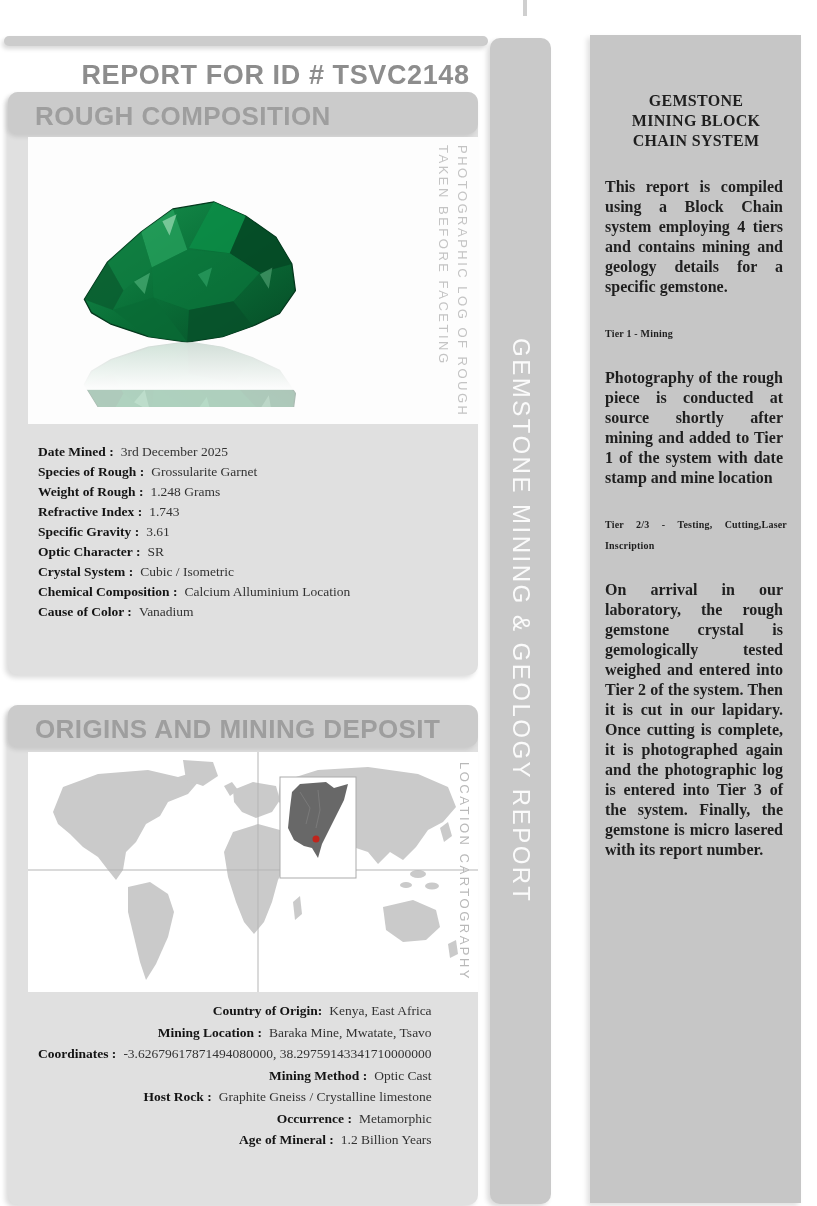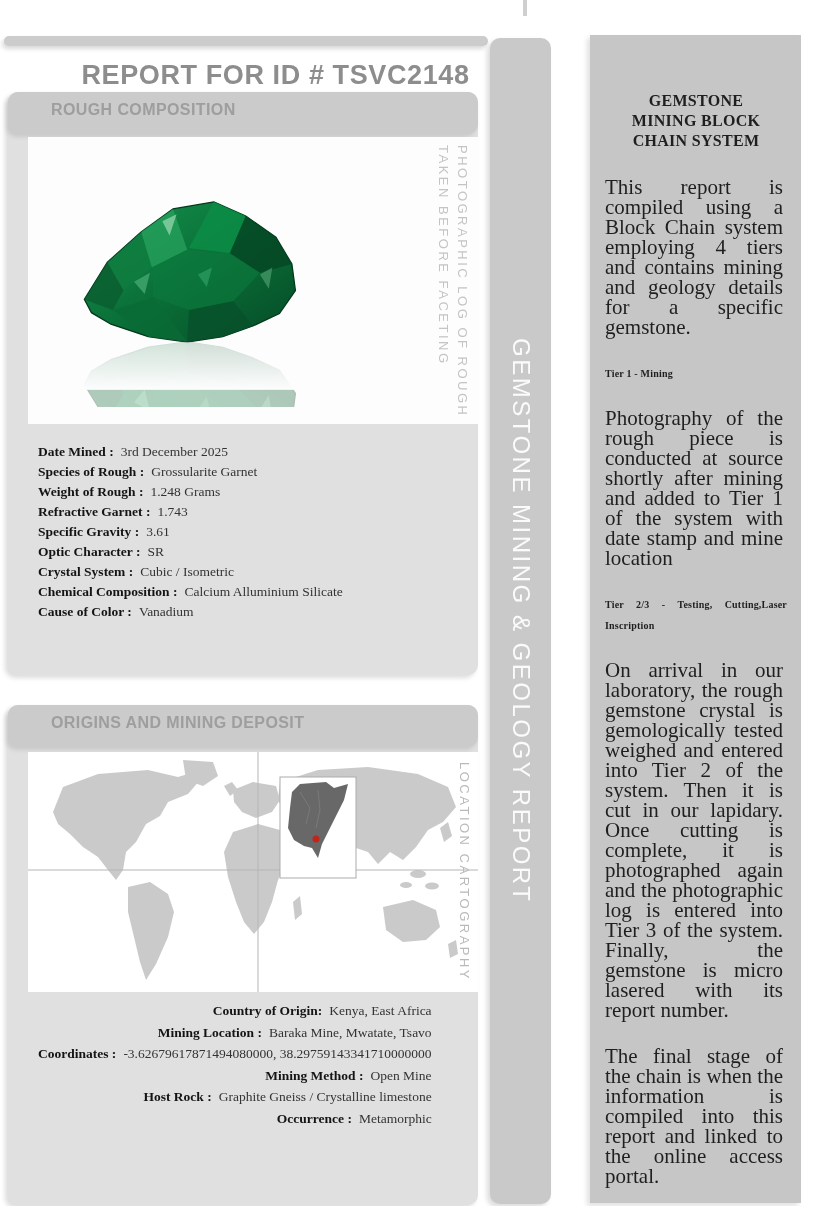--- a/index.html
+++ b/index.html
@@ -19,21 +19,21 @@
   .report-title{left:0;top:60px;width:551px;text-align:center;
     font-size:27px;font-weight:bold;color:#8d8d8d;letter-spacing:0.6px;}
 
   
   .card{left:8px;width:470px;background:#e0e0e0;border-radius:10px;
     box-shadow:-3px 3px 5px rgba(0,0,0,0.14);}
   .card1{top:92px;height:583px;}
   .card2{top:705px;height:500px;}
   .card-titlebar{position:absolute;left:0;top:0;width:100%;height:42px;
     background:#cbcbcb;border-radius:10px;box-shadow:-2px 3px 4px rgba(0,0,0,0.10);}
-  .card-title{position:absolute;left:43px;top:9px;font-size:16px;font-weight:bold;
+  .card-title{position:absolute;left:27px;top:9px;font-size:26px;font-weight:bold;
     color:#9e9e9e;letter-spacing:0.4px;}
 
   .photo-box{position:absolute;left:20px;top:45px;width:450px;height:287px;background:#fdfdfd;}
   .map-box{position:absolute;left:20px;top:47px;width:450px;height:240px;background:#ffffff;}
 
   .vert-caption{
     position:absolute;writing-mode:vertical-rl;text-orientation:mixed;
     font-size:13px;letter-spacing:2.5px;color:#c4c4c4;line-height:19px;
     white-space:pre-line;
   }
@@ -54,21 +54,21 @@
     display:flex;align-items:center;justify-content:center;}
   .banner-text{writing-mode:vertical-rl;text-orientation:mixed;
     font-size:24px;letter-spacing:2.5px;color:#fbfbfb;font-weight:400;}
 
   
   .sidebar{left:590px;top:35px;width:211px;height:1168px;background:#c6c6c6;
     box-shadow:-3px 3px 5px rgba(0,0,0,0.12);box-sizing:border-box;
     padding:56px 14px 0 15px;font-family:"Liberation Serif", serif;color:#1f1f1f;}
   .sb-heading{font-size:16px;font-weight:bold;text-align:center;line-height:20px;
     padding:0 18px;margin:0 0 26px 0;letter-spacing:0.3px;}
-  .sb-para{font-size:21px;line-height:20px;text-align:justify;margin:0 4px 26px 0;}
+  .sb-para{font-size:16px;line-height:20px;text-align:justify;margin:0 4px 26px 0;font-weight:bold;}
   .sb-sec-heading{font-size:10px;font-weight:bold;text-align:justify;
     line-height:21px;margin:0 0 24px 0;letter-spacing:0.2px;}
   .sb-block{margin:0;}
 </style>
 </head>
 <body>
 
 <div class="abs top-tick"></div>
 <div class="abs page-top-bar"></div>
 
@@ -114,25 +114,25 @@
       </svg>
     </div>
     <div class="vert-caption photo-caption"><span>PHOTOGRAPHIC LOG OF ROUGH</span>
 <span>TAKEN BEFORE FACETING</span></div>
   </div>
 
   <div class="fields fields1">
     <div class="field-row"><span class="lbl">Date Mined :</span><span class="val">3rd December 2025</span></div>
     <div class="field-row"><span class="lbl">Species of Rough :</span><span class="val">Grossularite Garnet</span></div>
     <div class="field-row"><span class="lbl">Weight of Rough :</span><span class="val">1.248 Grams</span></div>
-    <div class="field-row"><span class="lbl">Refractive Garnet :</span><span class="val">1.743</span></div>
+    <div class="field-row"><span class="lbl">Refractive Index :</span><span class="val">1.743</span></div>
     <div class="field-row"><span class="lbl">Specific Gravity :</span><span class="val">3.61</span></div>
     <div class="field-row"><span class="lbl">Optic Character :</span><span class="val">SR</span></div>
     <div class="field-row"><span class="lbl">Crystal System :</span><span class="val">Cubic / Isometric</span></div>
-    <div class="field-row"><span class="lbl">Chemical Composition :</span><span class="val">Calcium Alluminium Silicate</span></div>
+    <div class="field-row"><span class="lbl">Chemical Composition :</span><span class="val">Calcium Alluminium Location</span></div>
     <div class="field-row"><span class="lbl">Cause of Color :</span><span class="val">Vanadium</span></div>
   </div>
 </div>
 
 <div class="abs card card2">
   <div class="card-titlebar">
     <div class="card-title">ORIGINS AND MINING DEPOSIT</div>
   </div>
 
   <div class="map-box">
@@ -165,23 +165,24 @@
         <circle cx="288" cy="87" r="3.5" fill="#c0251c"></circle>
       </g>
     </svg>
     <div class="vert-caption map-caption">LOCATION CARTOGRAPHY</div>
   </div>
 
   <div class="fields fields2">
     <div class="field-row"><span class="lbl">Country of Origin:</span><span class="val">Kenya, East Africa</span></div>
     <div class="field-row"><span class="lbl">Mining Location :</span><span class="val">Baraka Mine, Mwatate, Tsavo</span></div>
     <div class="field-row"><span class="lbl">Coordinates :</span><span class="val">-3.62679617871494080000,  38.29759143341710000000</span></div>
-    <div class="field-row"><span class="lbl">Mining Method :</span><span class="val">Open Mine</span></div>
+    <div class="field-row"><span class="lbl">Mining Method :</span><span class="val">Optic Cast</span></div>
     <div class="field-row"><span class="lbl">Host Rock :</span><span class="val">Graphite Gneiss / Crystalline limestone</span></div>
     <div class="field-row"><span class="lbl">Occurrence :</span><span class="val">Metamorphic</span></div>
+    <div class="field-row"><span class="lbl">Age of Mineral :</span><span class="val">1.2 Billion Years</span></div>
   </div>
 </div>
 
 <div class="abs banner">
   <div class="banner-text">GEMSTONE MINING &amp; GEOLOGY REPORT</div>
 </div>
 
 <div class="abs sidebar">
   <div class="sb-heading">GEMSTONE MINING BLOCK CHAIN SYSTEM</div>
   <p class="sb-para">This report is compiled using a Block Chain system employing 4 tiers and contains mining and geology details for a specific gemstone.</p>
@@ -190,15 +191,14 @@
     <div class="sb-sec-heading">Tier 1 - Mining</div>
     <p class="sb-para">Photography of the rough piece is conducted at source shortly after mining and added to Tier 1 of the system with date stamp and mine location</p>
   </div>
 
   <div class="sb-block">
     <div class="sb-sec-heading">Tier 2/3 - Testing, Cutting,Laser Inscription</div>
     <p class="sb-para">On arrival in our laboratory, the rough gemstone crystal is gemologically tested weighed and entered into Tier 2 of the system. Then it is cut in our lapidary. Once cutting is complete, it is photographed again and the photographic log is entered into Tier 3 of the system. Finally, the gemstone is micro lasered with its report number.</p>
   </div>
 
   <div class="sb-block">
-    <p class="sb-para">The final stage of the chain is when the information is compiled into this report and linked to the online access portal.</p>
   </div>
 </div>
 
 </body></html>

